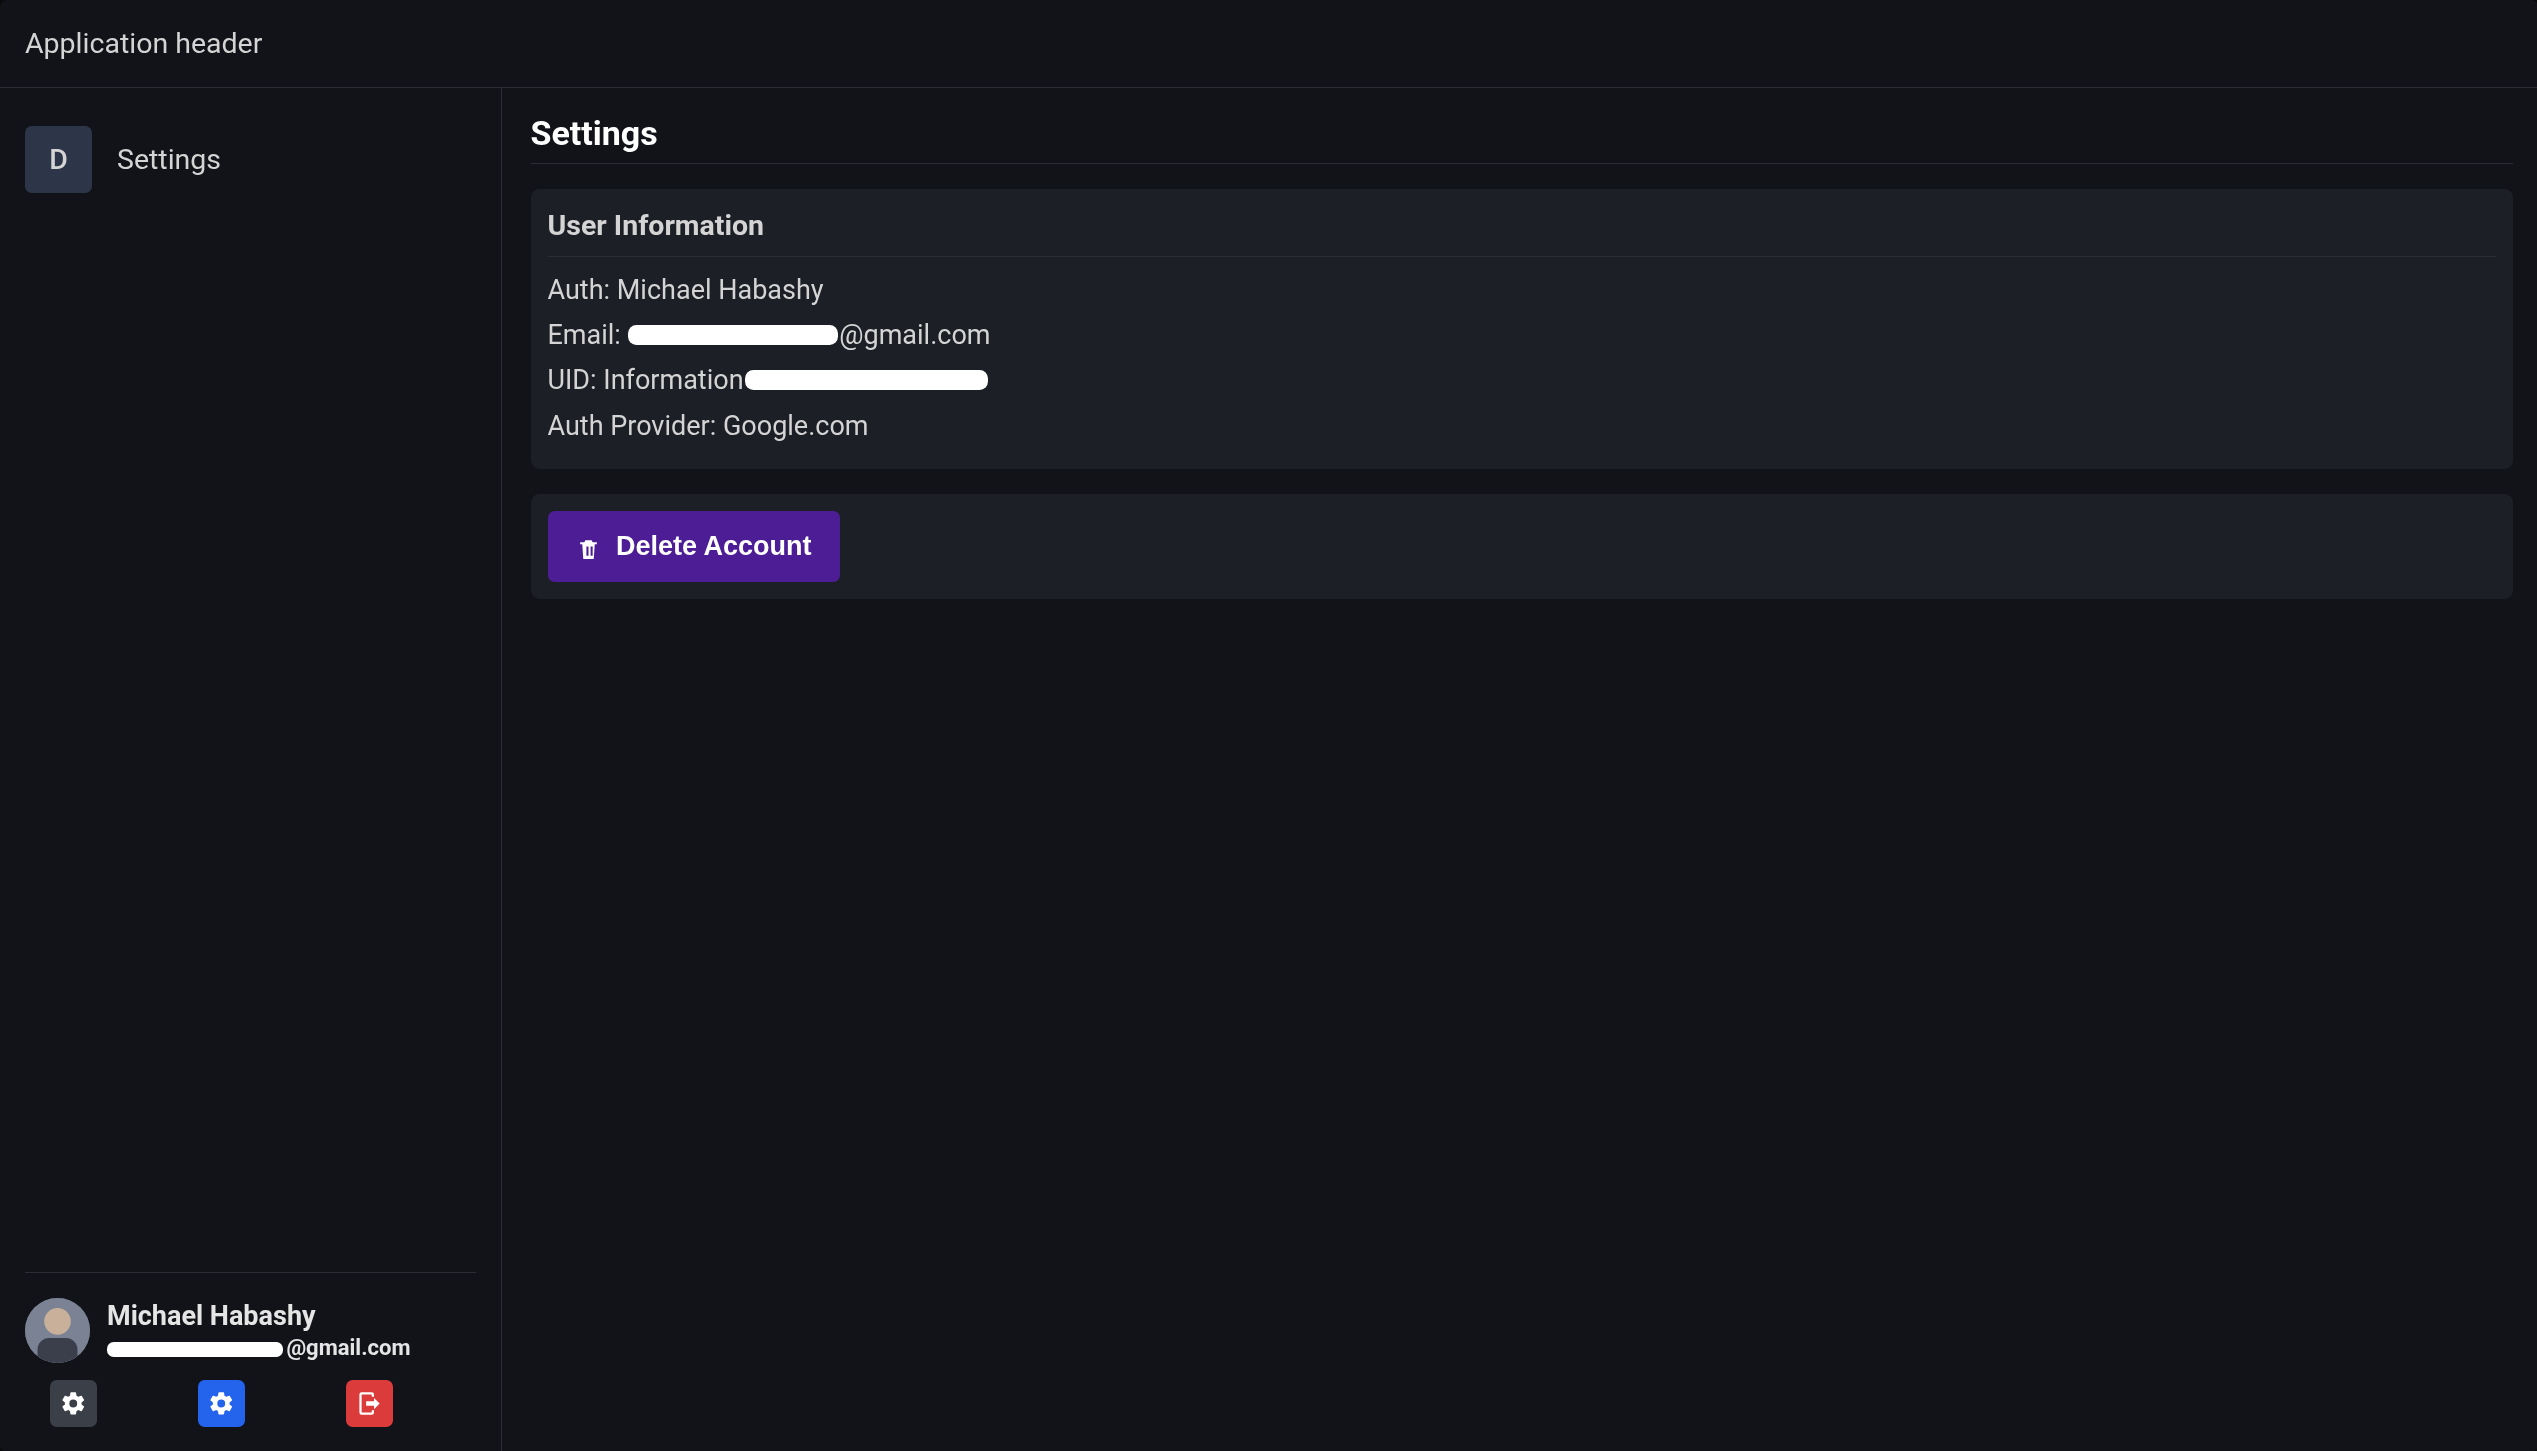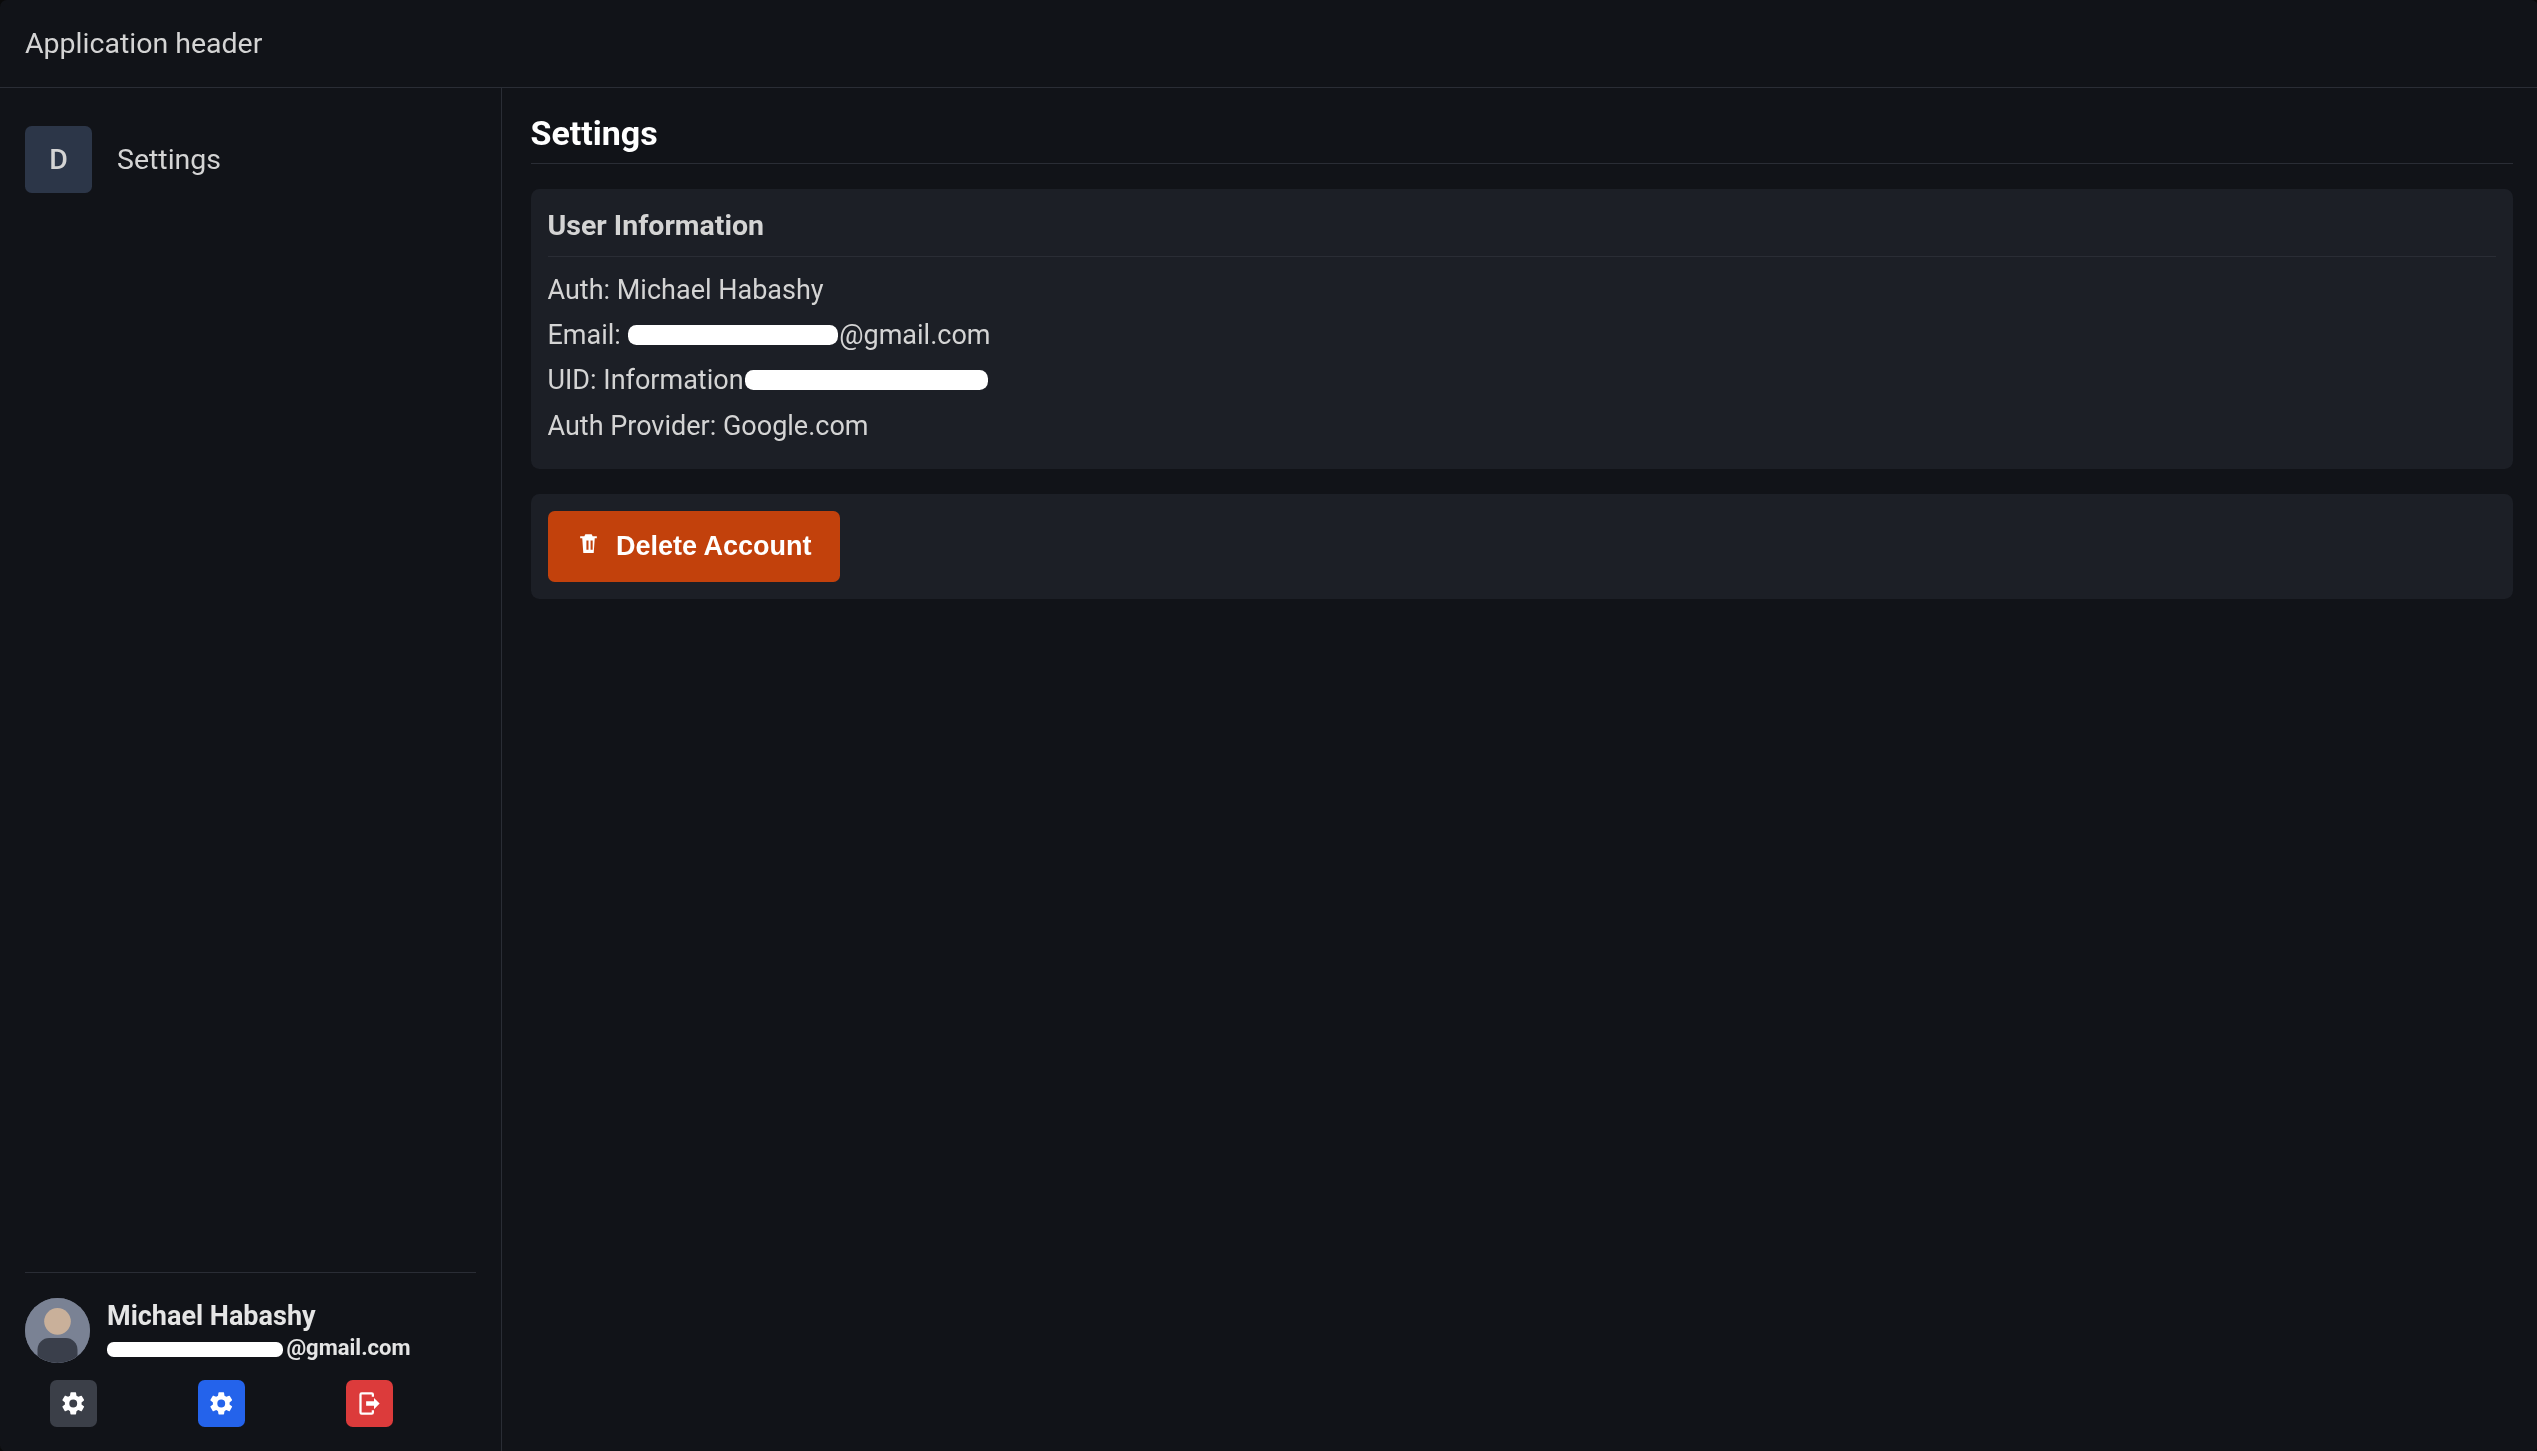--- a/index.html
+++ b/index.html
@@ -227,23 +227,23 @@
     }
 
     .danger-card {
       background: #1c1f26;
       border-radius: 8.4px;
       padding: 17px 17px;
     }
 
     .delete-btn {
       display: inline-flex;
-      align-items: flex-start;
+      align-items: flex-end;
       gap: 15px;
-      background: #c2410c;
+      background: #4c1d95;
       color: #fff;
       border: none;
       border-radius: 6.7px;
       padding: 20px 28.5px;
       font-size: 27px;
       font-weight: 700;
       cursor: pointer;
     }
 
     .delete-btn svg {

